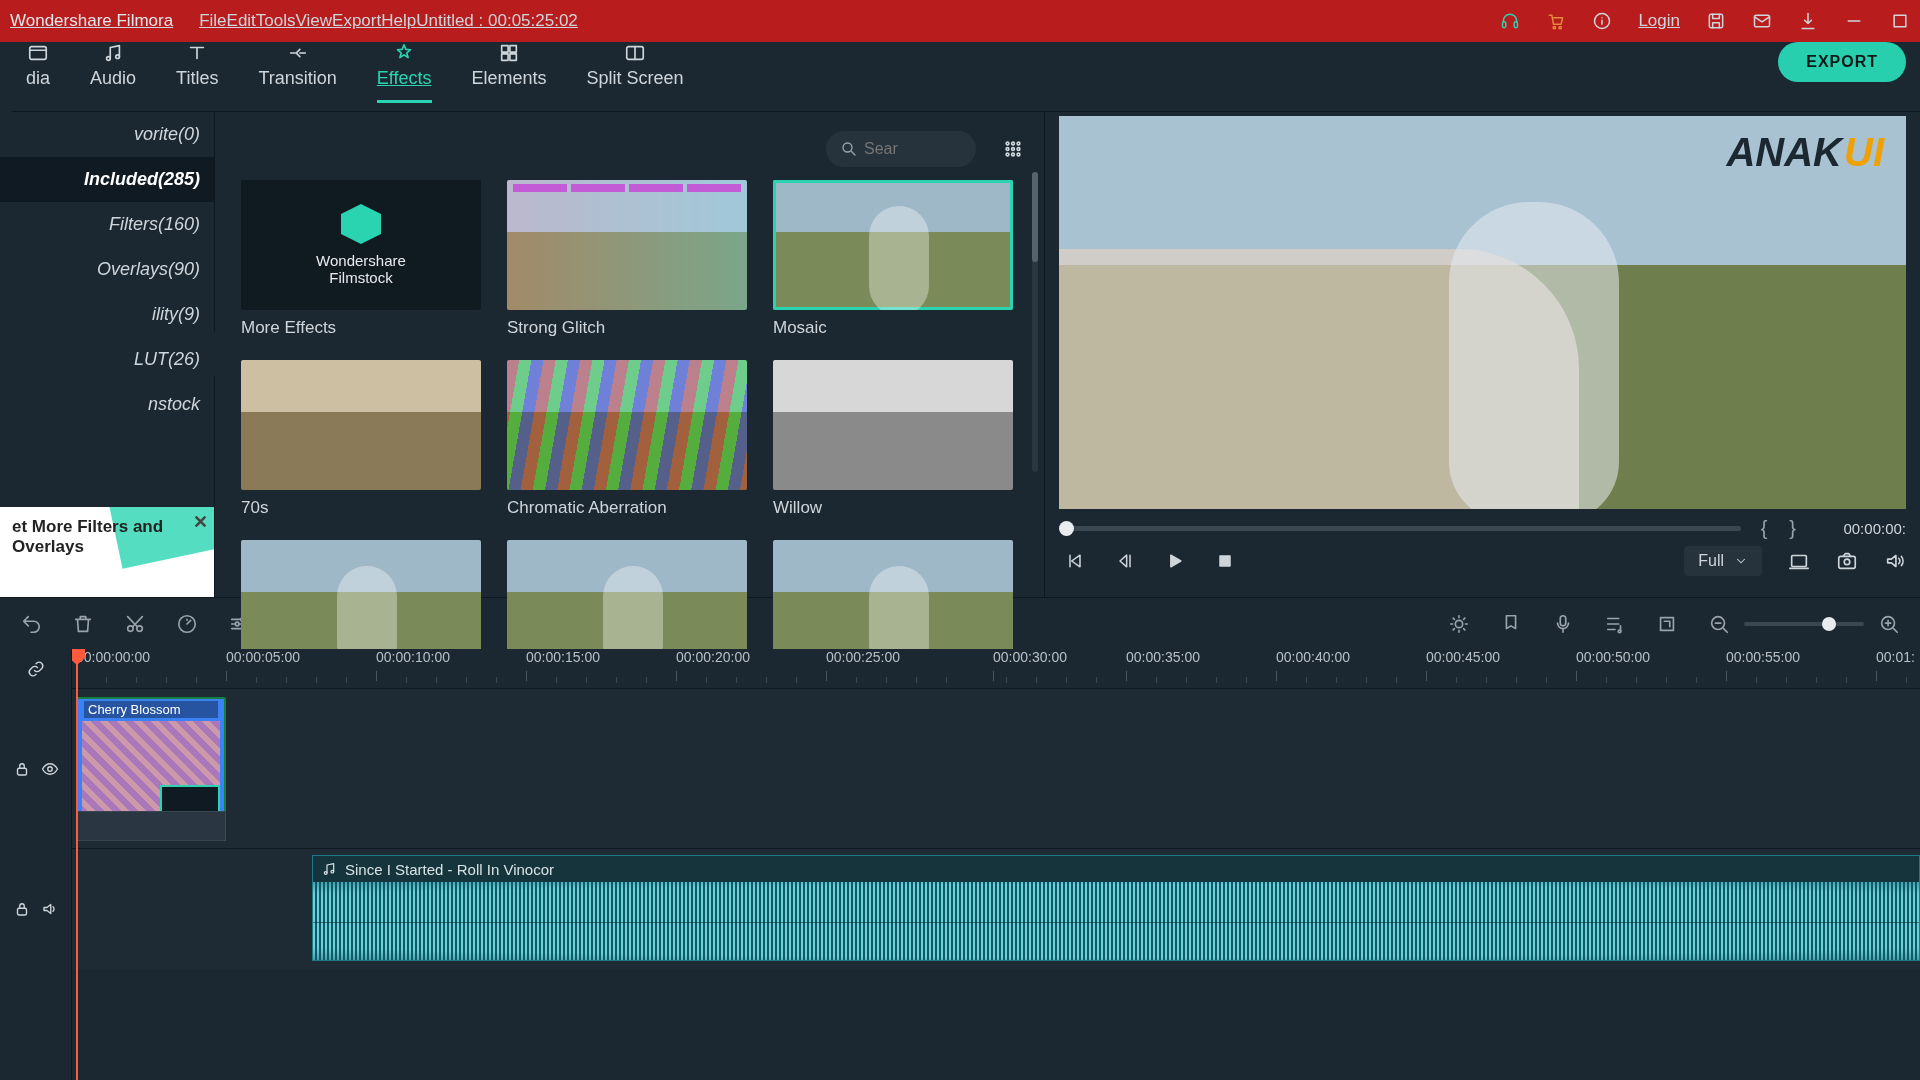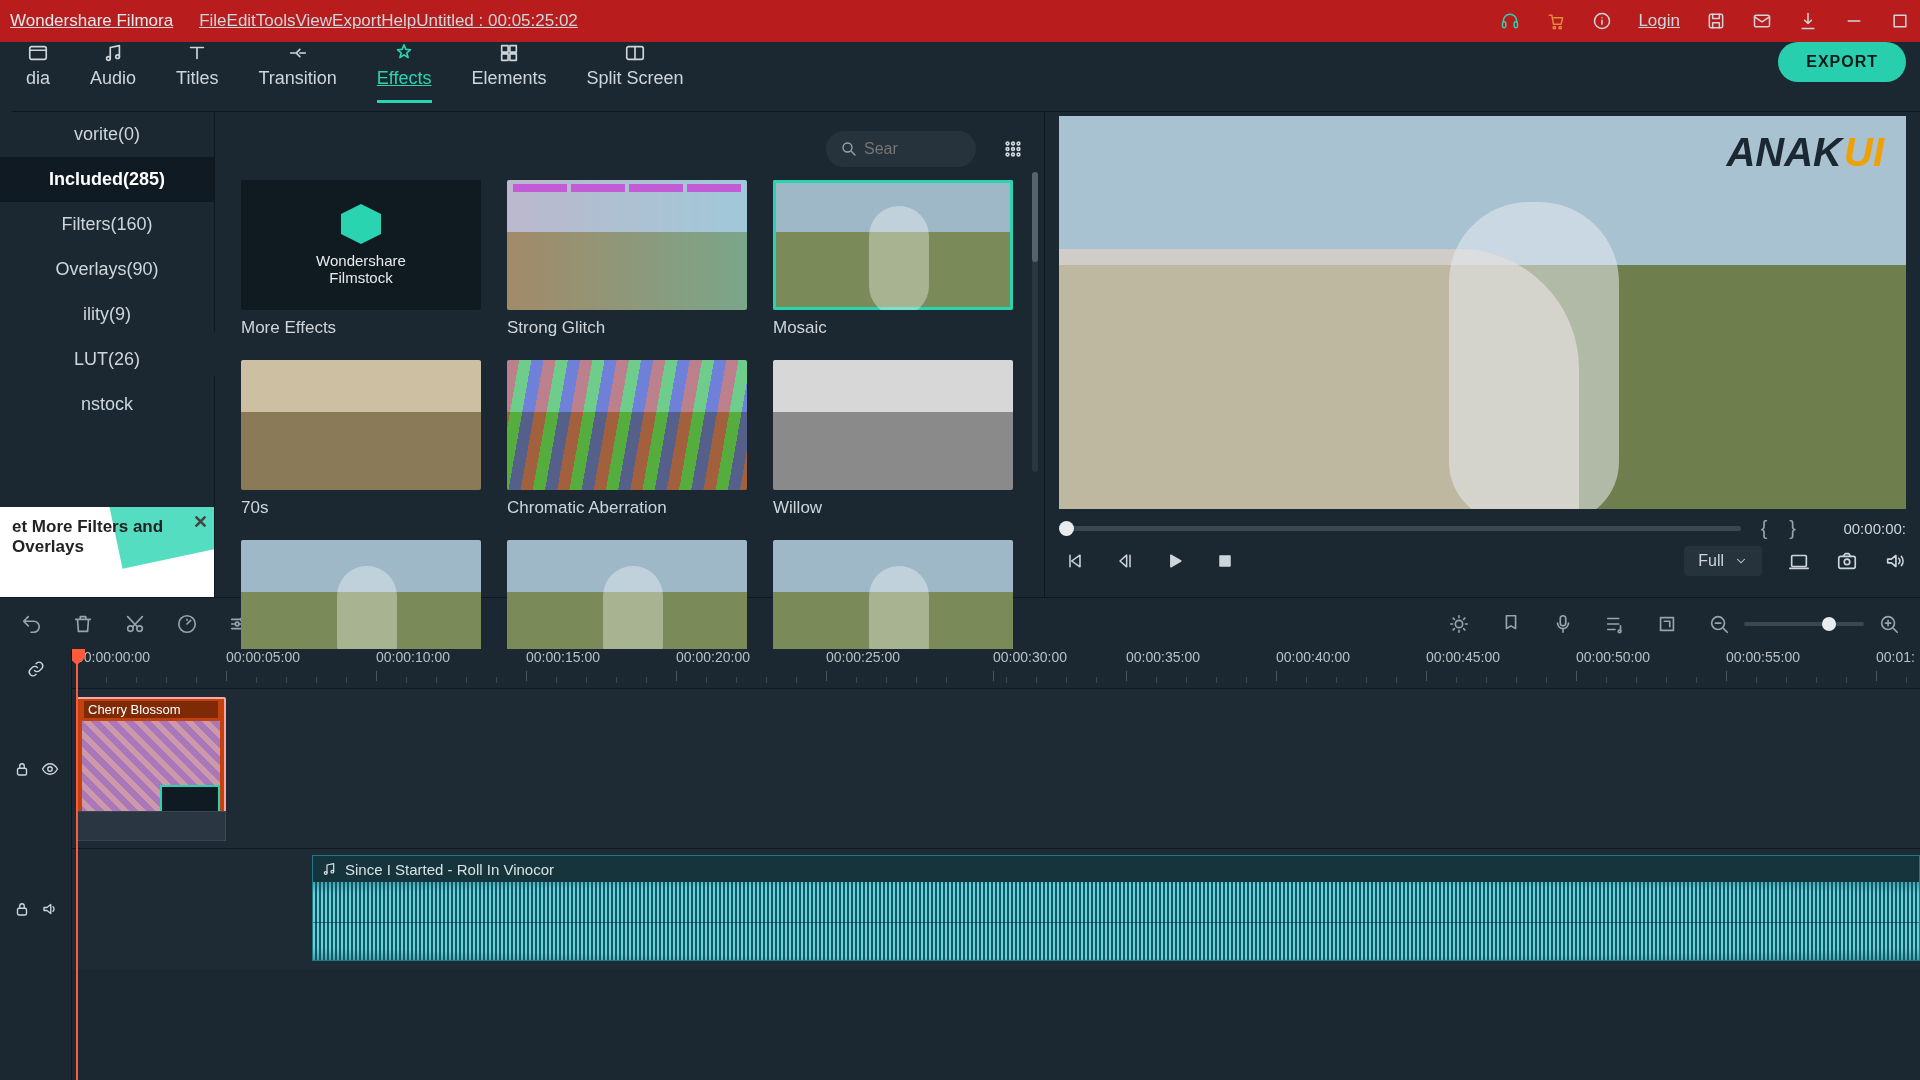--- a/index.html
+++ b/index.html
@@ -23,21 +23,21 @@
 .tabstrip .tab.active { color: #2bd4b1; text-decoration: underline; }
 .tabstrip .tab.active::after { content: ""; position: absolute; bottom: -8px; left: 0; right: 0; height: 3px; background: #2bd4b1; }
 .tabstrip .spacer { flex: 1; }
 .tabstrip .export-btn { background: #28cfae; color: #0b1a18; font-weight: 700; letter-spacing: 1px; border: none; border-radius: 22px; height: 40px; padding: 0 28px; font-size: 16px; cursor: pointer; }
 
 
 .upper { display: flex; height: 485px; }
 
 
 .sidebar { width: 215px; background: #1b2832; border-right: 1px solid #0f181f; display: flex; flex-direction: column; position: relative; }
-.sidebar .cat { display: flex; justify-content: center; align-items: center; padding: 12px 14px; font-size: 18px; color: #cfd6db; cursor: pointer; }
+.sidebar .cat { display: flex; justify-content: flex-end; align-items: center; padding: 12px 14px; font-size: 18px; color: #cfd6db; cursor: pointer; font-style: italic; }
 .sidebar .cat.active { background: #0f1a22; color: #fff; font-weight: 600; }
 .sidebar .promo { margin-top: auto; position: relative; background: #fff; color: #222; height: 90px; padding: 10px 12px; font-size: 17px; font-weight: 700; overflow: hidden; }
 .sidebar .promo .close { position: absolute; top: 4px; right: 6px; font-size: 18px; color: #444; cursor: pointer; }
 .sidebar .promo::before { content: ""; position: absolute; top: -20px; right: -20px; width: 120px; height: 70px; background: #2bd4b1; transform: rotate(-12deg); opacity: .8; }
 .collapse-handle { position: absolute; right: -14px; top: 220px; width: 14px; height: 44px; background: #1b2832; display: flex; align-items: center; justify-content: center; color: #cfd6db; cursor: pointer; }
 
 
 .gallery { flex: 0 0 830px; background: #1b2832; border-right: 1px solid #0f181f; padding: 14px 20px 0 26px; position: relative; }
 .gallery .ghead { display: flex; justify-content: flex-end; align-items: center; gap: 26px; height: 46px; }
 .gallery .search { display: flex; align-items: center; background: #26333d; border-radius: 20px; height: 36px; padding: 0 14px; width: 150px; color: #9aa3aa; }
@@ -98,21 +98,21 @@
 .timeline .lhead .row svg { width: 18px; height: 18px; }
 .timeline .tracks { flex: 1; position: relative; overflow: hidden; }
 .ruler { height: 40px; position: relative; background: #1b2832; border-bottom: 1px solid #0f181f; }
 .ruler .tick { position: absolute; top: 0; font-size: 14px; color: #b8c0c6; }
 .ruler .tick::after { content: ""; position: absolute; left: 0; top: 22px; width: 1px; height: 10px; background: #4a5660; }
 .ruler .minor { position: absolute; top: 28px; width: 1px; height: 6px; background: #3a4750; }
 .playhead { position: absolute; top: 0; bottom: 0; width: 2px; background: #ff5a3c; left: 4px; z-index: 5; }
 .playhead::before { content: ""; position: absolute; top: -2px; left: -7px; width: 16px; height: 18px; background: #ff5a3c; clip-path: polygon(0 0, 100% 0, 100% 60%, 50% 100%, 0 60%); }
 
 .vtrack { height: 160px; position: relative; background: #1e2b35; border-bottom: 1px solid #0f181f; }
-.clip-video { position: absolute; left: 4px; top: 8px; width: 150px; height: 140px; background: #c2410c; border: 2px solid #fca5a5; border-radius: 2px; overflow: hidden; }
+.clip-video { position: absolute; left: 4px; top: 8px; width: 150px; height: 140px; background: #3b82f6; border: 2px solid #15803d; border-radius: 2px; overflow: hidden; }
 .clip-video .lbl { position: absolute; top: 2px; left: 6px; right: 6px; font-size: 13px; color: #fff; background: rgba(0,0,0,.35); padding: 1px 4px; white-space: nowrap; overflow: hidden; }
 .clip-video .tex { position: absolute; inset: 22px 4px 4px 4px; background: repeating-linear-gradient(45deg,#a7b 0 6px,#c9a 6px 12px); }
 .clip-video .fx { position: absolute; right: 4px; bottom: 4px; width: 60px; height: 46px; border: 2px solid #2bd4b1; background: #0f1a22; }
 .clip-blank { position: absolute; left: 4px; top: 122px; width: 150px; height: 30px; background: #2a3742; border: 1px solid #3a4750; }
 
 .atrack { height: 120px; position: relative; background: #1e2b35; }
 .clip-audio { position: absolute; left: 240px; right: 0; top: 6px; height: 106px; background: #0e5a66; border: 1px solid #1b7a86; overflow: hidden; }
 .clip-audio .ahdr { height: 26px; background: #15343b; display: flex; align-items: center; gap: 8px; padding: 0 8px; font-size: 15px; color: #d9e3e6; }
 .clip-audio .wave { position: absolute; left: 0; right: 0; top: 26px; bottom: 0; background:
   repeating-linear-gradient(90deg, rgba(120,220,230,.9) 0 2px, transparent 2px 4px),

